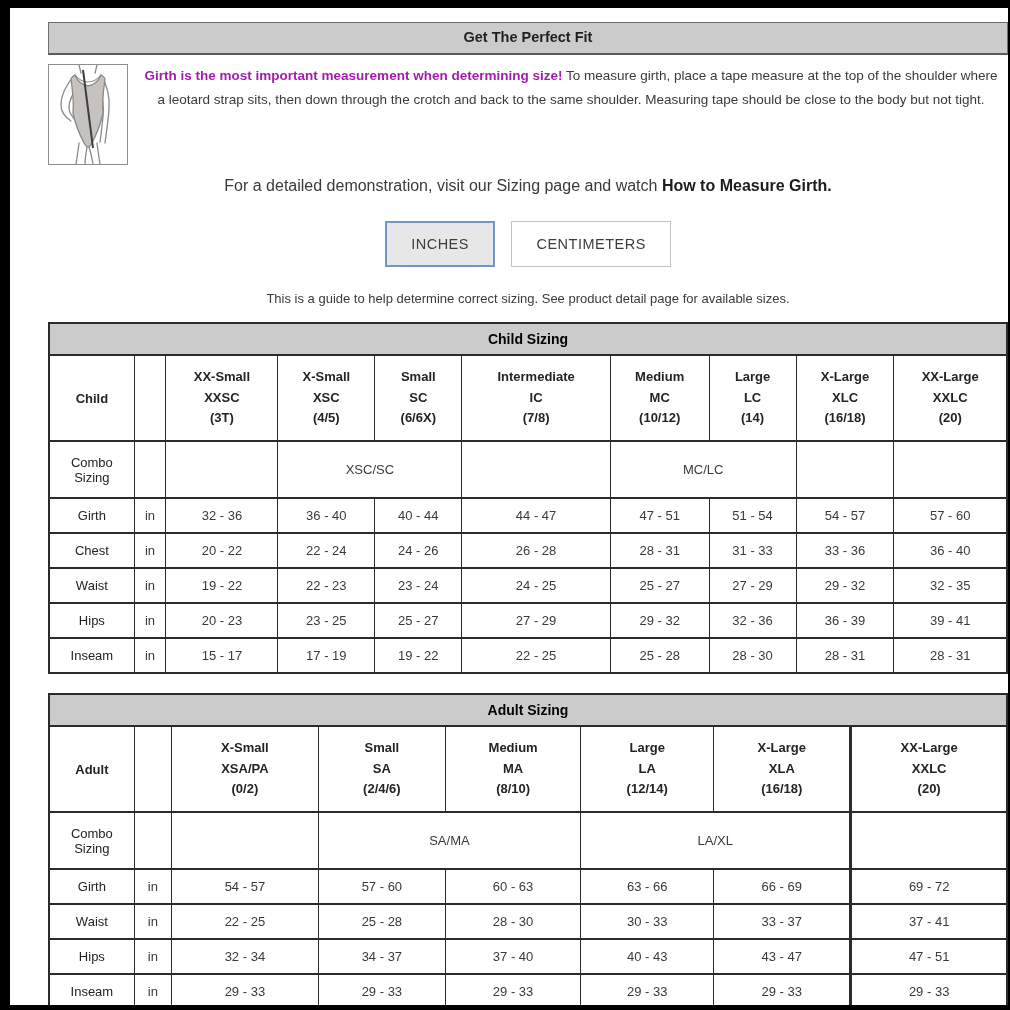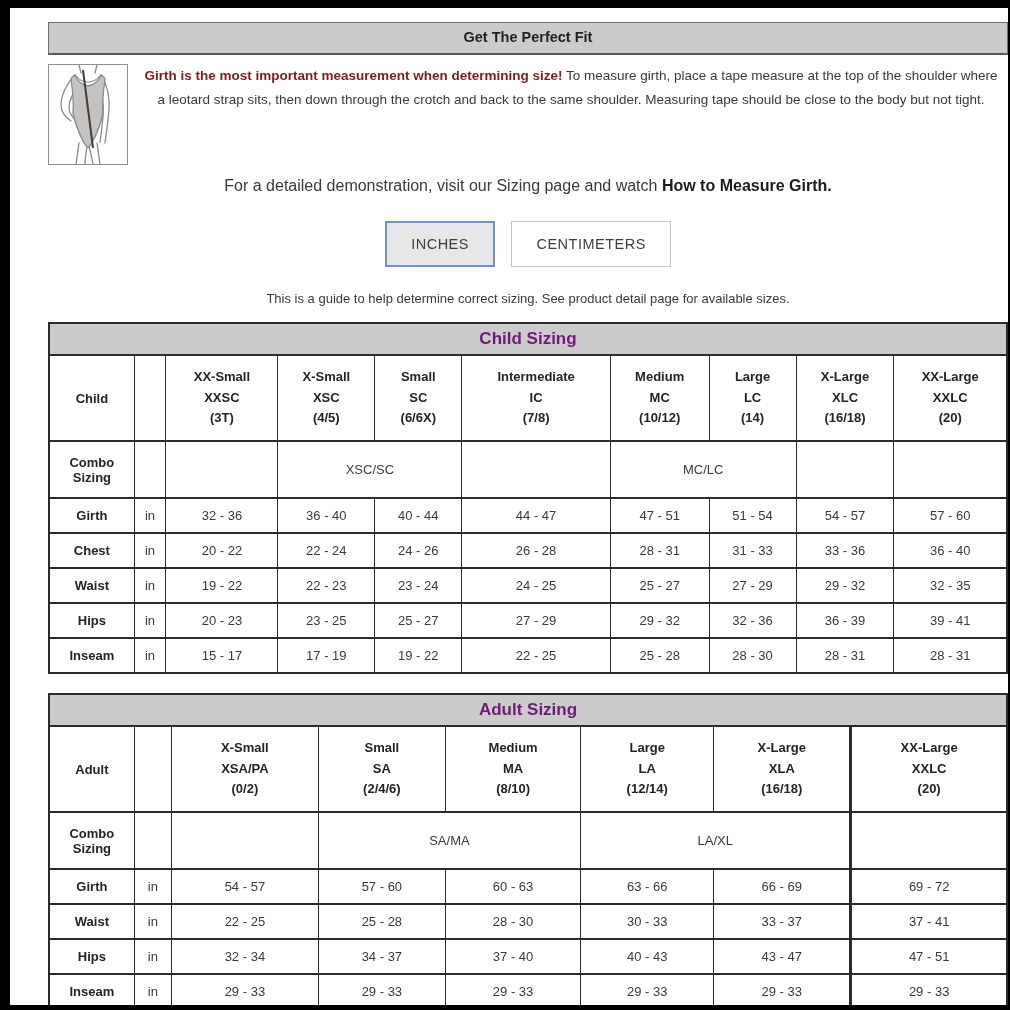--- a/index.html
+++ b/index.html
@@ -27,21 +27,21 @@
   .intro-row{display:flex;margin-top:9px;}
   .figure-box{
     width:80px;height:101px;flex:0 0 80px;
     border:1px solid #8f8f8f;background:#fff;box-sizing:border-box;
   }
   .intro-text{
     flex:1;padding:0 6px 0 12px;
     font-size:13.5px;line-height:1.75;color:#3a3a3a;
     text-align:center;
   }
-  .intro-text b{color:#7f1d1d;}
+  .intro-text b{color:#a21caf;}
   .demo-line{
     margin-top:12px;text-align:center;
     font-size:16px;color:#3a3a3a;
   }
   .demo-line b{color:#1c1c1c;}
   
   .unit-row{margin-top:26px;text-align:center;}
   .unit-btn{
     display:inline-block;box-sizing:border-box;height:46px;
     font-family:inherit;font-size:14.5px;color:#3d3d3d;
@@ -62,28 +62,28 @@
     border:2px solid #2b2b2b;
   }
   table.size-table.adult{margin-top:19px;}
   .size-table td,.size-table th{
     border:solid #2b2b2b;border-width:2px 1px;
     text-align:center;vertical-align:middle;
     font-size:13px;color:#3a3a3a;padding:2px;
     overflow:hidden;
   }
   .size-table .t-title{
-    background:#cbcbcb;font-weight:bold;color:#701a75;
-    height:26px;font-size:17px;
+    background:#cbcbcb;font-weight:bold;color:#000000;
+    height:26px;font-size:14px;
   }
   .size-table tr.r-head th{height:80px;font-weight:bold;color:#242424;}
   .size-table tr.r-head .hl{line-height:1.6;}
   .size-table tr.r-combo td,.size-table tr.r-combo th{height:51px;}
   .size-table tr.r-data td,.size-table tr.r-data th{height:29px;}
-  .size-table th.c-label{font-weight:bold;color:#242424;}
+  .size-table th.c-label{font-weight:normal;color:#242424;}
   
   .size-table.adult th:last-child:not(.t-title),
   .size-table.adult td:last-child:not(.t-title){border-left-width:3px;}
 </style>
 </head>
 <body>
 
 <div class="viewport">
 
   <div class="main-title-bar">Get The Perfect Fit</div>

